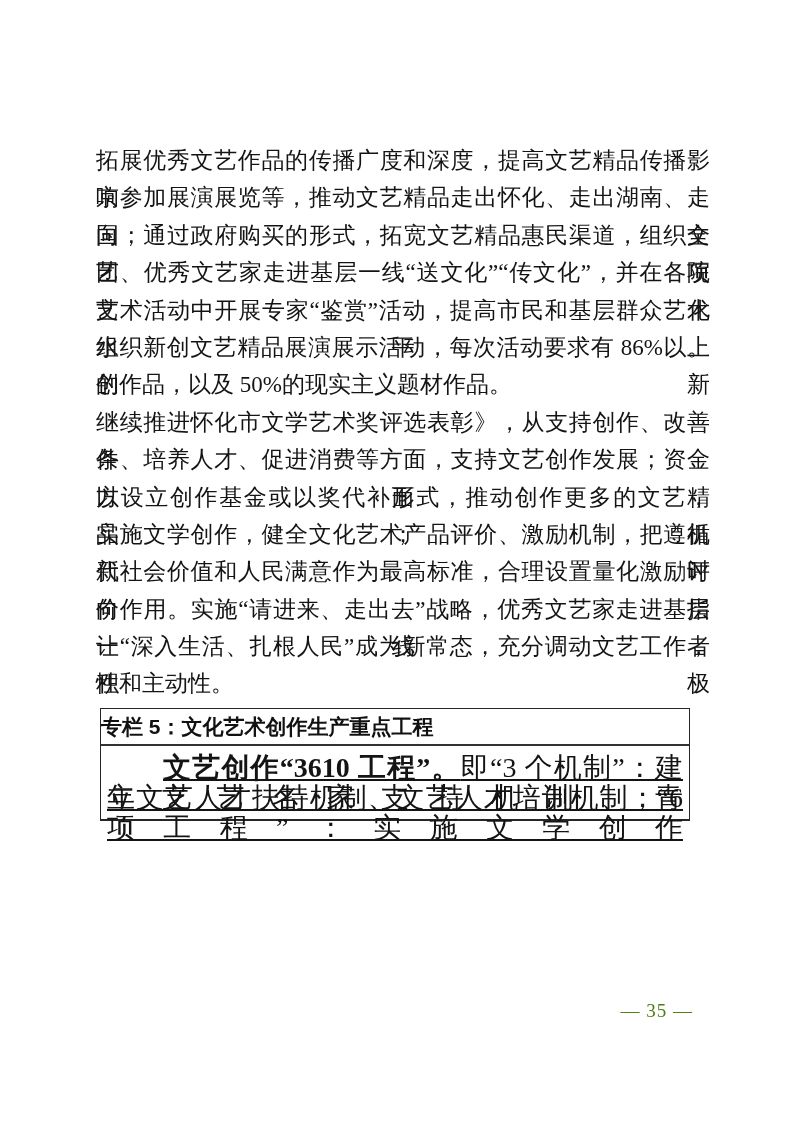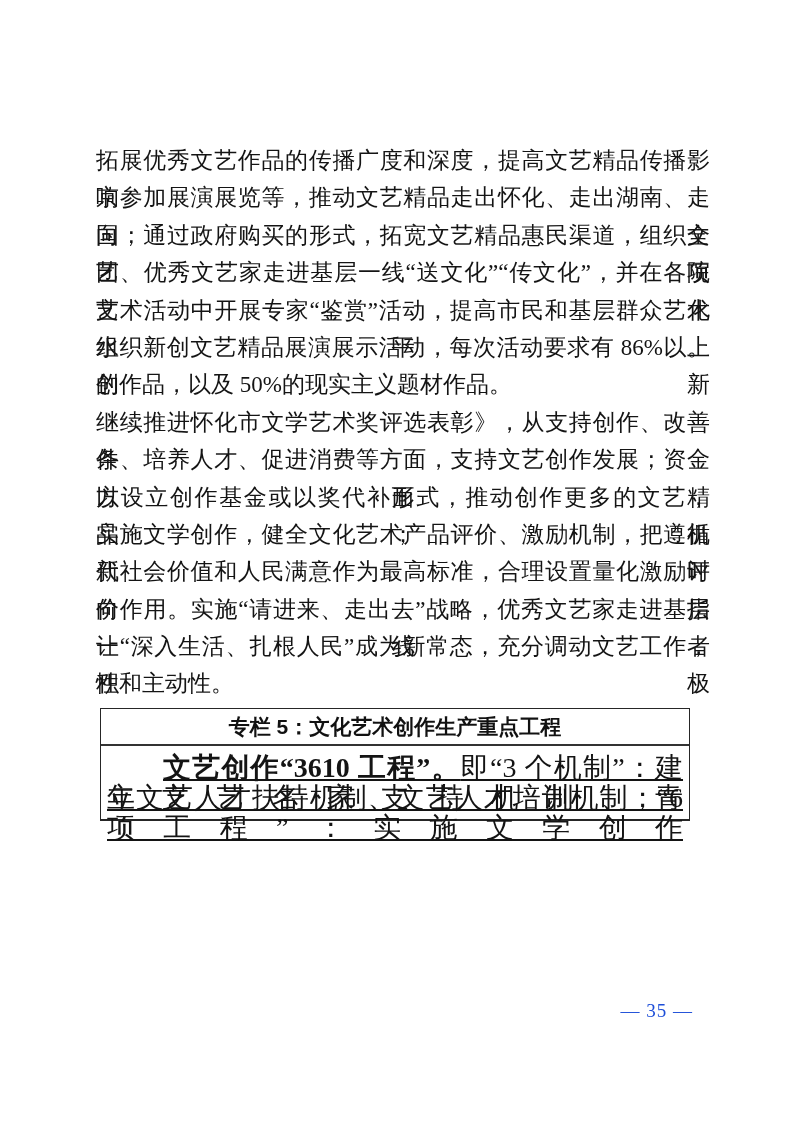--- a/index.html
+++ b/index.html
@@ -44,21 +44,20 @@
     width: 590px;
     margin-left: 4px;
     margin-top: 5px;
     border: 1.5px solid #262626;
     border-bottom-width: 2.5px;
     background: #ffffff;
   }
   .box-title {
     height: 35px;
     line-height: 35px;
-    text-align: center;
     font-weight: bold;
     font-size: 21px;
     font-family: "Liberation Sans", "DejaVu Sans", sans-serif;
     border-bottom: 2px solid #333333;
     color: #111111;
   }
   .box-body {
     padding: 7px 6px 6px 6px;
   }
   .bline {
@@ -66,21 +65,21 @@
     line-height: 30px;
     height: 30px;
     text-decoration: underline;
   }
   .page-number {
     position: absolute;
     top: 1000px;
     right: 100px;
     font-size: 19px;
     letter-spacing: 1px;
-    color: #1d4ed8;
+    color: #4d7c0f;
   }
 </style>
 </head>
 <body>
 
 <div class="page">
   <div class="content">
 
     <div class="para">
       <div class="line j">拓展优秀文艺作品的传播广度和深度，提高文艺精品传播影响</div>

